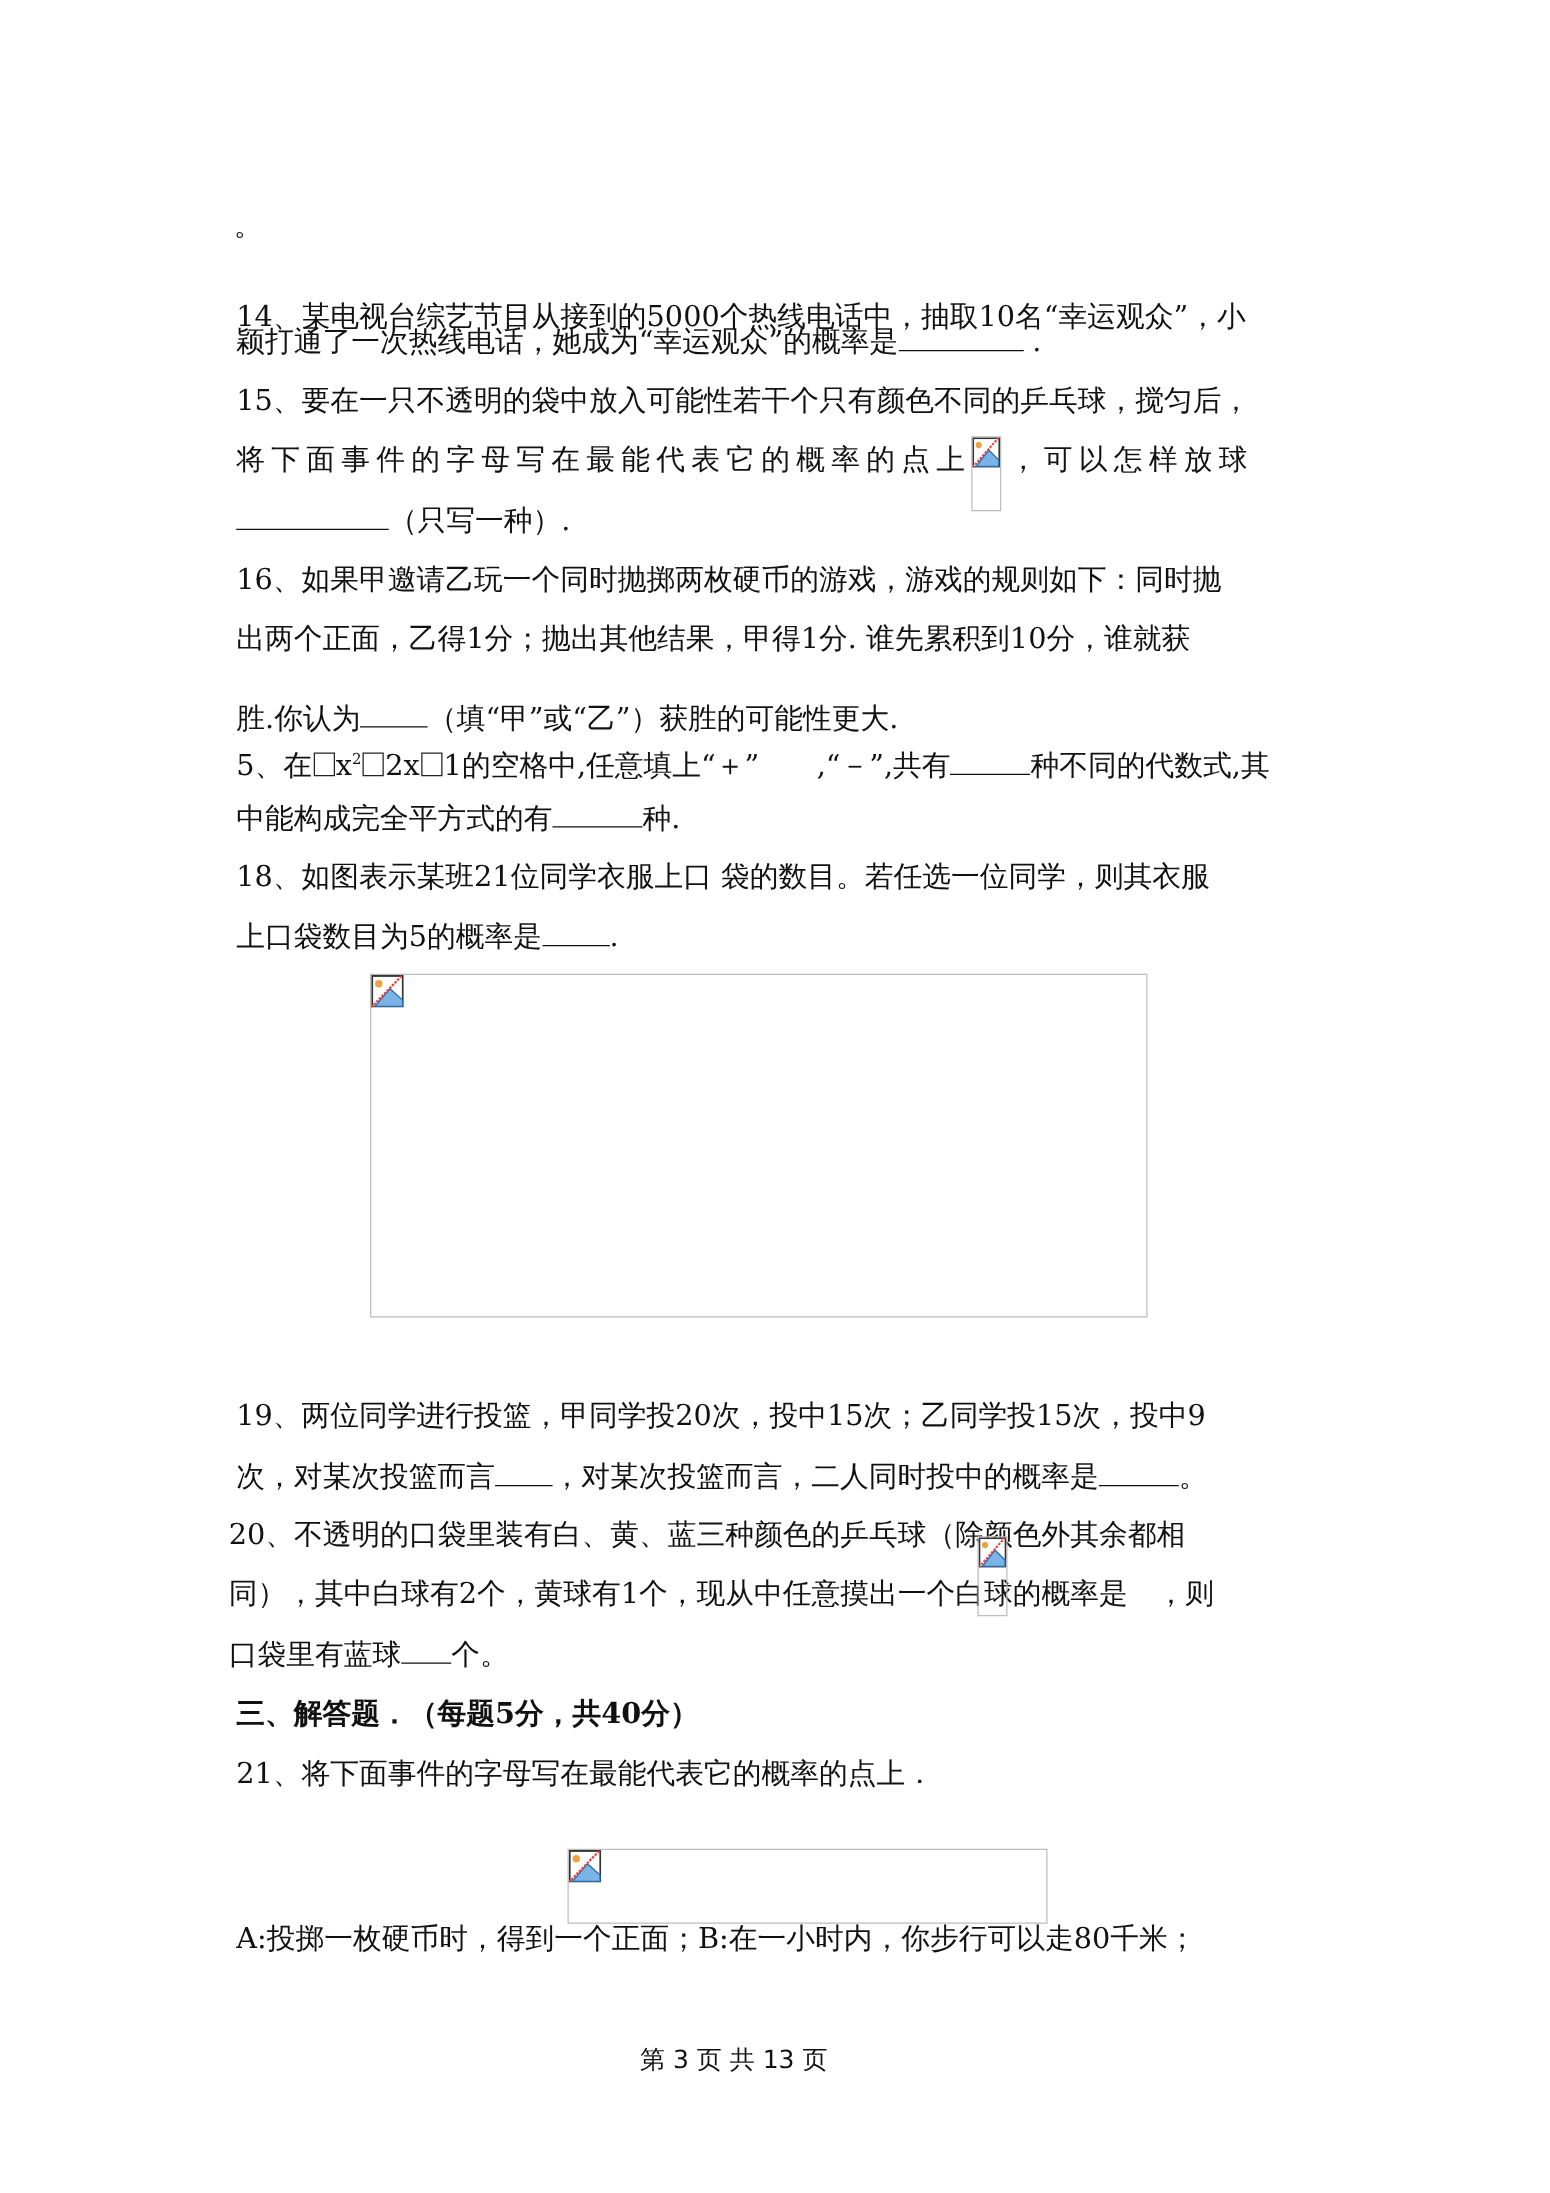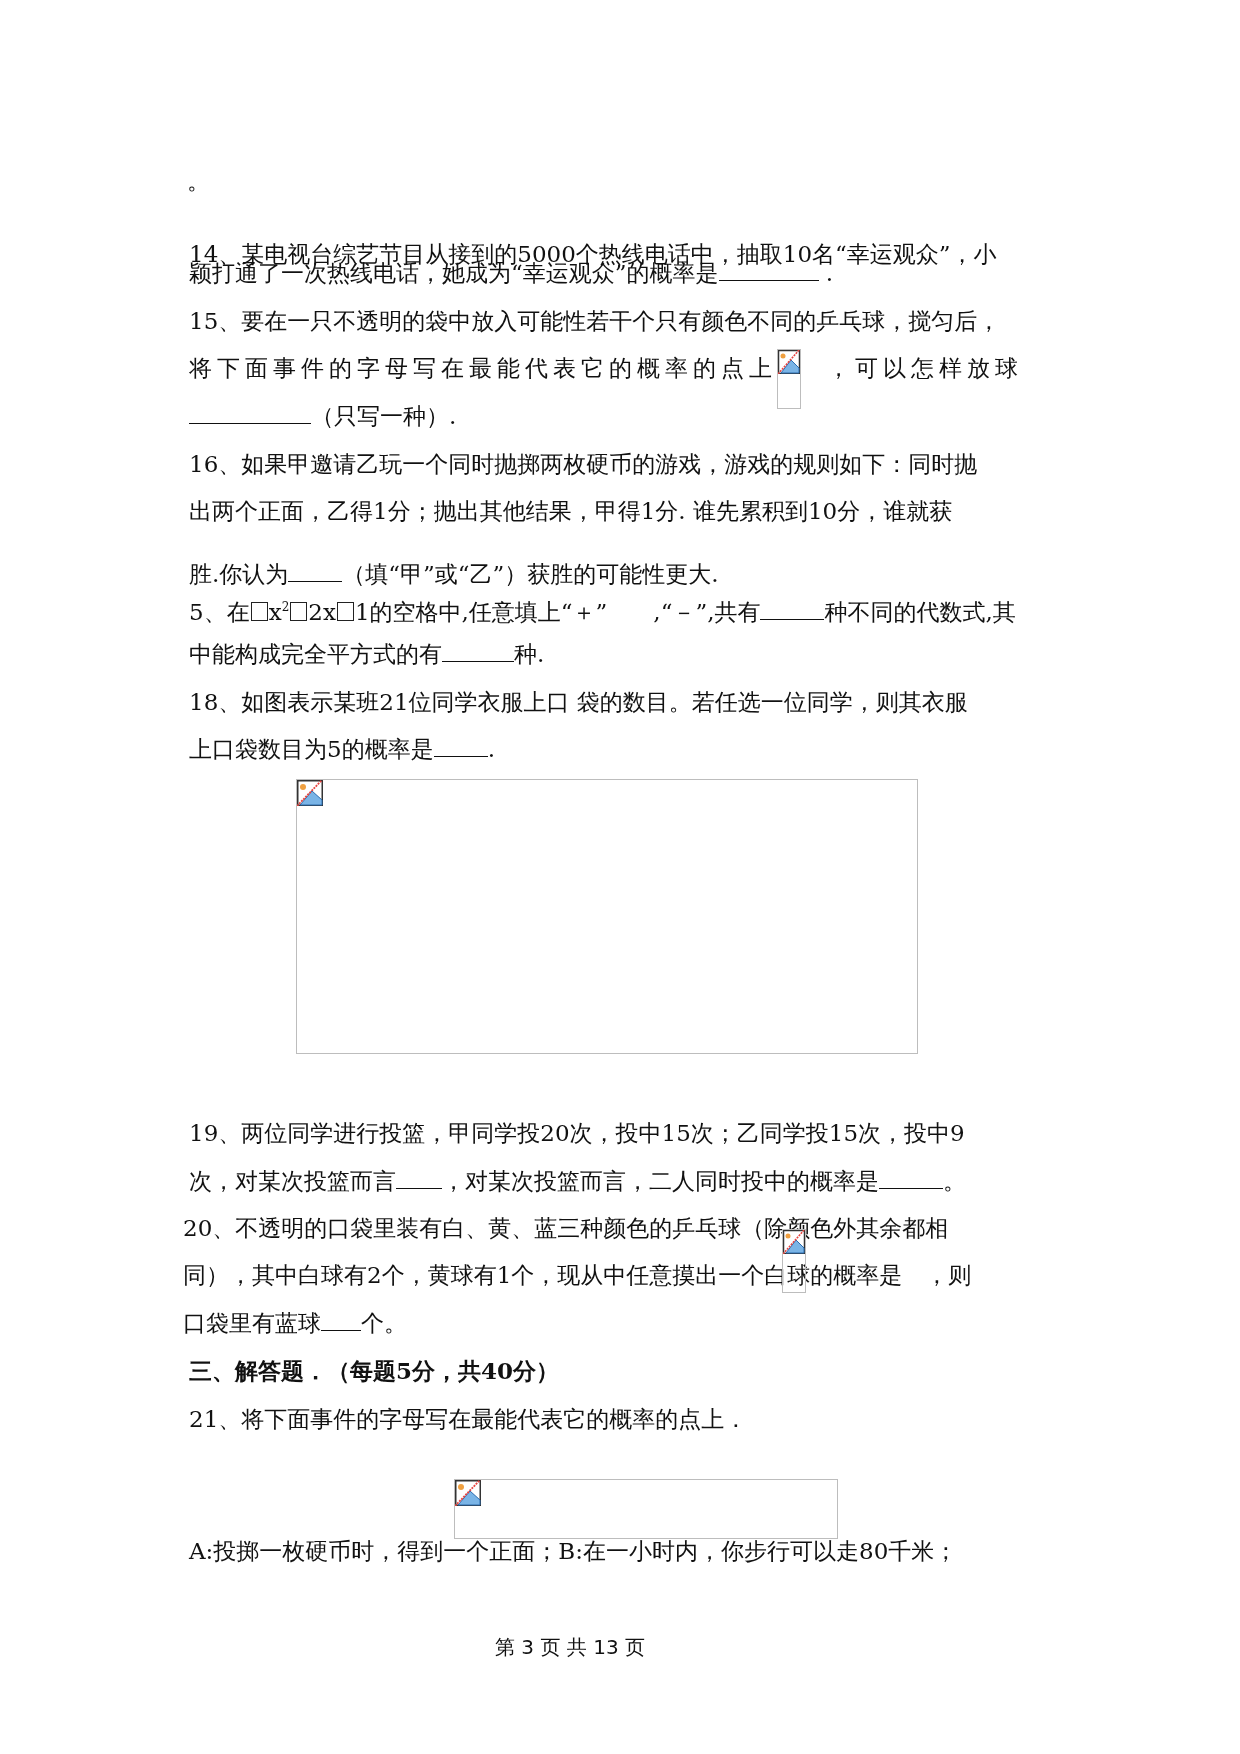--- a/index.html
+++ b/index.html
@@ -9,21 +9,21 @@
   .spaced { letter-spacing: 5px; }
   .blank { display: inline-block; border-bottom: 1.5px solid #111; height: 22px; vertical-align: baseline; }
   .bold { font-weight: bold; }
   .sup { font-size: 12px; vertical-align: 9px; }
   .box-glyph { display: inline-block; width: 15px; height: 17px; border: 1px solid #222; vertical-align: -1px; margin: 0 1px; }
   .broken-img { position: absolute; border: 1.5px solid #bdbdbd; background: #fff; box-sizing: border-box; }
   .broken-icon { position: absolute; left: 0; top: 0; width: 26px; height: 26px; }
   .inline-img { display: inline-block; position: relative; width: 24px; height: 60px; vertical-align: top;
                 border: 1.5px solid #bdbdbd; box-sizing: border-box; margin-top: -4px; }
   .inline-img svg { position: absolute; left: 0; top: 0; }
-  .footer { position: absolute; left: 0; width: 1140px; text-align: center; top: 1634px;
+  .footer { position: absolute; left: 17px; width: 1140px; text-align: center; top: 1634px;
             font-family: "DejaVu Sans", "Liberation Sans", sans-serif; font-size: 20px; }
 </style>
 </head>
 <body>
 
 <div class="line" style="top:166px; left:187px;">。</div>
 
 <div class="line" style="top:218px;margin-top:21px;">14、某电视台综艺节目从接到的5000个热线电话中，抽取10名“幸运观众”，小</div>
 <div class="line" style="top:258px;">
   <span>颖打通了一次热线电话，她成为“幸运观众”的概率是</span><span class="blank" style="width:100px;"></span><span> .</span>
@@ -31,21 +31,21 @@
 
 <div class="line" style="top:306px;">15、要在一只不透明的袋中放入可能性若干个只有颜色不同的乒乓球，搅匀后，</div>
 <div class="line spaced" style="top:353px;">
   <span>将下面事件的字母写在最能代表它的概率的点上</span><span class="inline-img">
     <svg width="22" height="24" viewBox="0 0 22 24">
       <rect x="0.5" y="0.5" width="21" height="23" fill="#fff" stroke="#333" stroke-width="1.5"></rect>
       <circle cx="5" cy="6" r="2.5" fill="#f0a040"></circle>
       <path d="M3 23 L13 10 L21 18 L21 23 Z" fill="#7ab4e6" stroke="#2a6cb0" stroke-width="1"></path>
       <line x1="0" y1="24" x2="21" y2="0" stroke="#e8433f" stroke-width="1.6" stroke-dasharray="2,1"></line>
     </svg>
-  </span><span style="margin-left:26px;text-align:center;">，可以怎样放球</span>
+  </span><span style="margin-left:6px;text-align:center;">，可以怎样放球</span>
 </div>
 <div class="line" style="top:401px;">
   <span class="blank" style="width:122px;"></span><span>（只写一种）.</span>
 </div>
 
 <div class="line" style="top:449px;">16、如果甲邀请乙玩一个同时抛掷两枚硬币的游戏，游戏的规则如下：同时抛</div>
 <div class="line" style="top:496px;">出两个正面，乙得1分；抛出其他结果，甲得1分. 谁先累积到10分，谁就获</div>
 <div class="line" style="top:543px;margin-top:16px;">
   <span>胜.你认为</span><span class="blank" style="width:54px;"></span><span>（填“甲”或“乙”）获胜的可能性更大.</span>
 </div>

